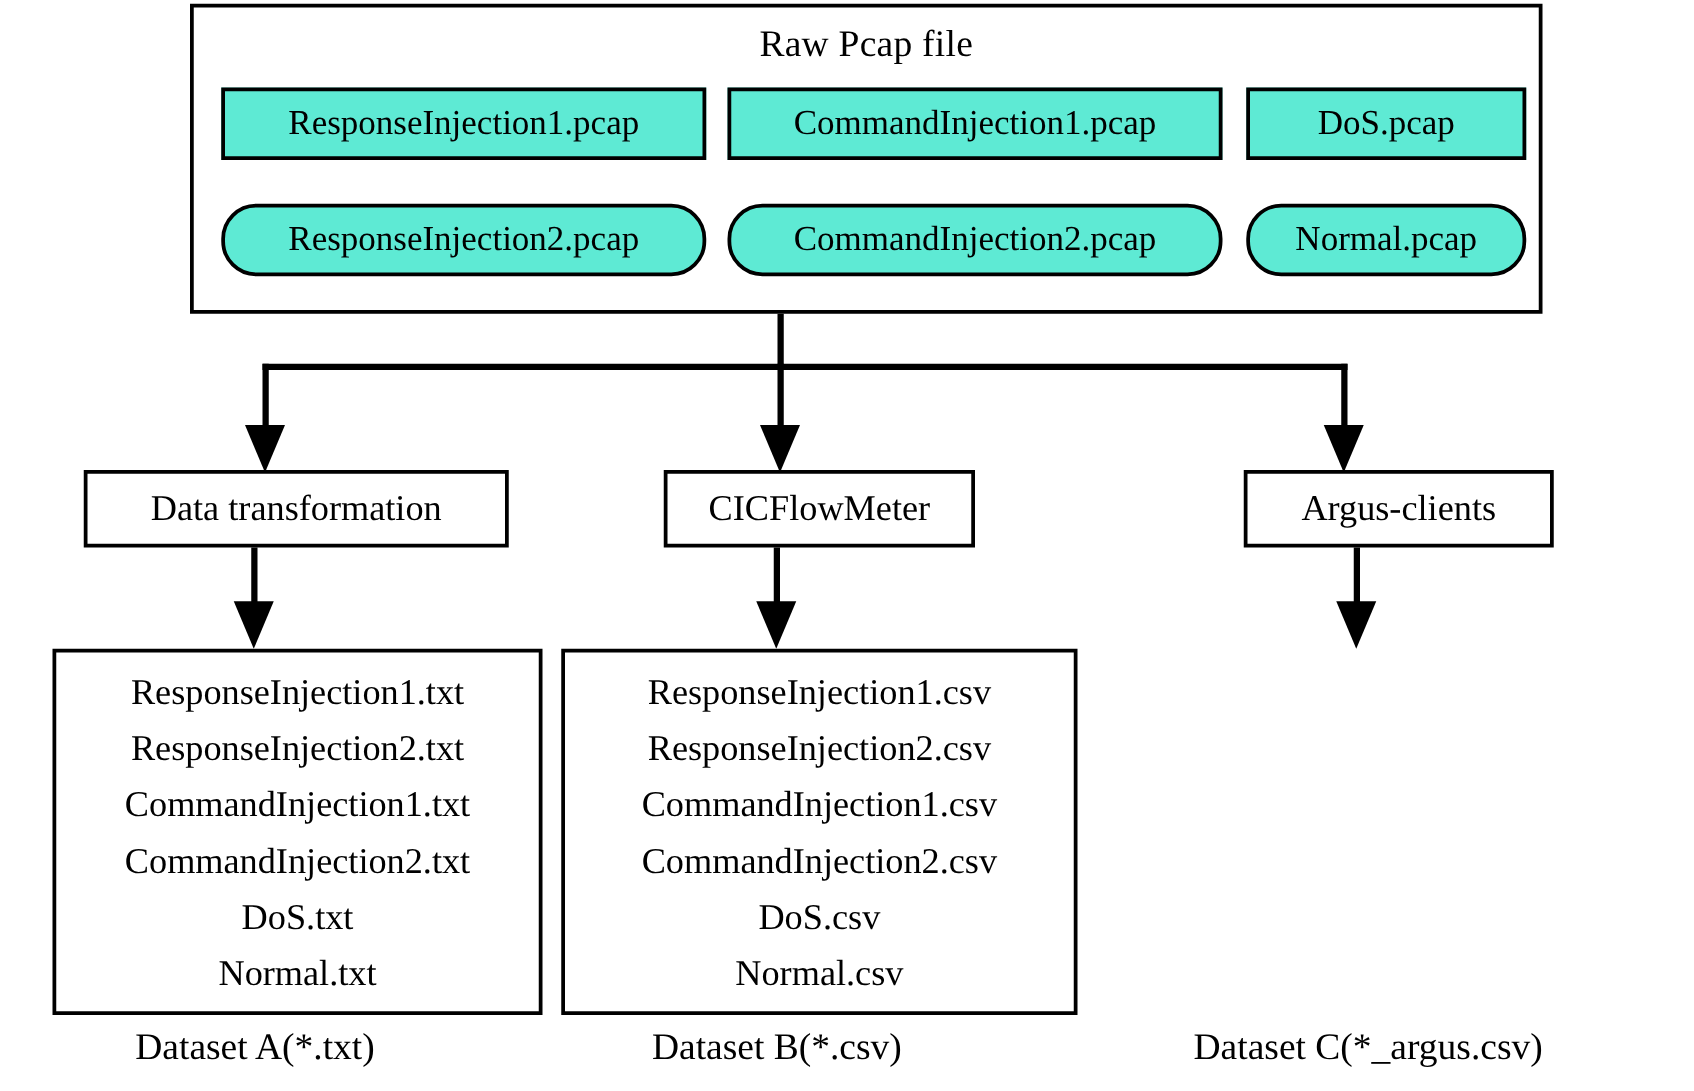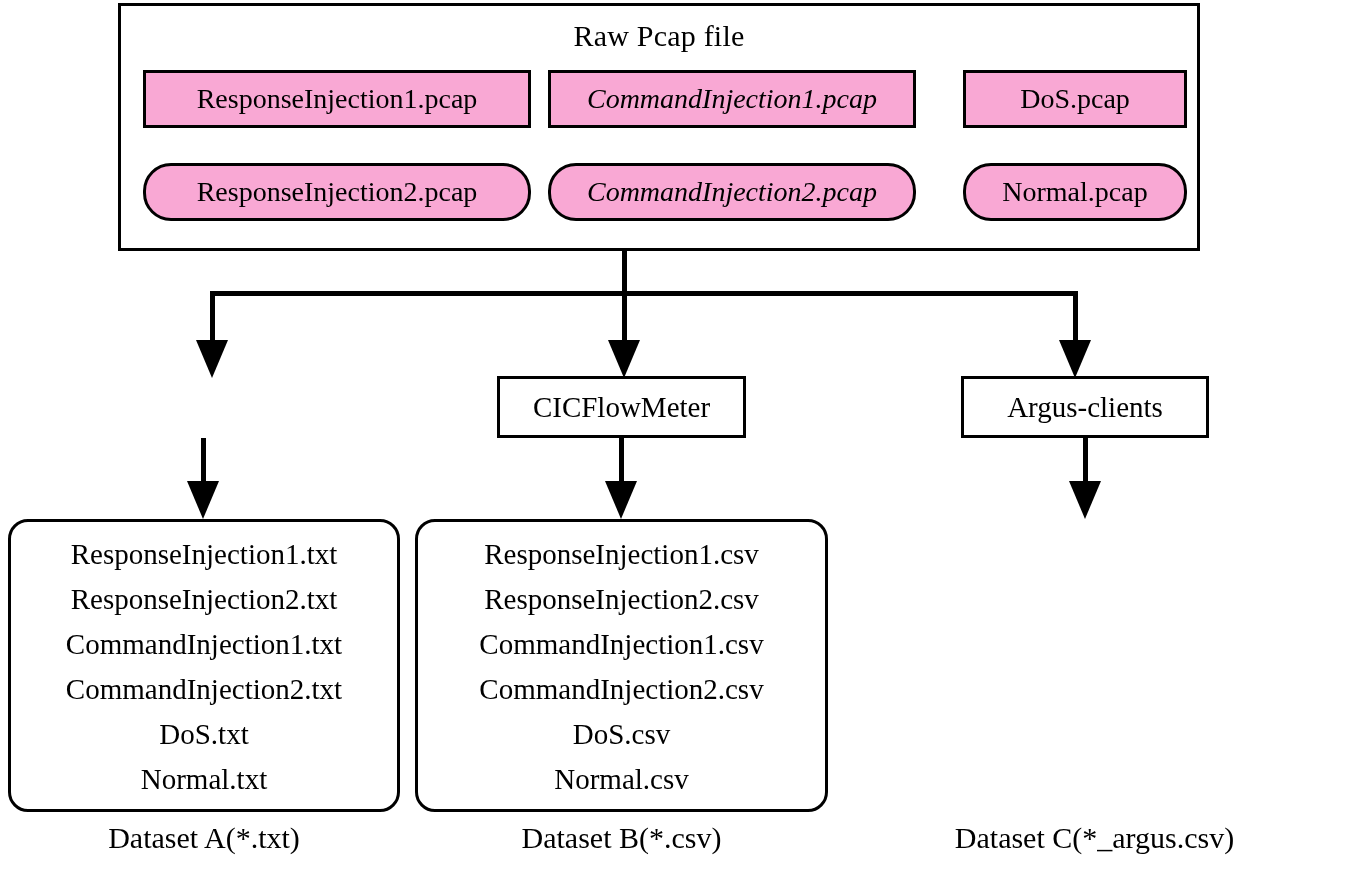--- a/index.html
+++ b/index.html
@@ -22,20 +22,21 @@
 
   
   .box {
     position: absolute;
     box-sizing: border-box;
     border: 3px solid #000000;
     background: #ffffff;
     display: flex;
     align-items: center;
     justify-content: center;
+    margin-left: 34px;
   }
 
   
   #raw-container {
     left: 118px;
     top: 3px;
     width: 1082px;
     height: 248px;
     border-width: 3px;
     display: block;
@@ -47,33 +48,33 @@
     top: 12px;
     text-align: center;
     font-size: 30px;
     line-height: 36px;
     letter-spacing: 0.2px;
   }
   .pcap-box {
     position: absolute;
     box-sizing: border-box;
     border: 3px solid #000000;
-    background: #f9a8d4;
+    background: #5eead4;
     display: flex;
     align-items: center;
     justify-content: center;
     font-size: 28px;
     line-height: 30px;
     height: 58px;
     white-space: nowrap;
   }
 
   
   .col-a { left: 22px;  width: 388px; }
-  .col-b { left: 427px; width: 368px; font-style: italic; }
+  .col-b { left: 427px; width: 396px; }
   .col-c { left: 842px; width: 224px; }
   .row-1 { top: 64px; }
   .row-2 { top: 157px; border-radius: 28px; }
 
   
   .process-box {
     font-size: 29px;
     line-height: 32px;
     height: 62px;
     top: 376px;
@@ -85,21 +86,20 @@
 
   
   .dataset-box {
     top: 519px;
     height: 293px;
     display: flex;
     flex-direction: column;
     align-items: center;
     justify-content: flex-start;
     padding-top: 10px;
-    border-radius: 20px;
   }
   #dataset-a-box { left: 8px;   width: 392px; }
   #dataset-b-box { left: 415px; width: 413px; }
   #dataset-c-box { left: 841px; width: 507px; }
 
   .file-line {
     font-size: 29px;
     line-height: 45px;
     white-space: nowrap;
     text-align: center;
@@ -181,20 +181,21 @@
 
   <div class="vline" id="drop-left-vline"></div>
   <div class="arrowhead" id="drop-left-arrow"></div>
 
   <div class="vline" id="drop-center-vline"></div>
   <div class="arrowhead" id="drop-center-arrow"></div>
 
   <div class="vline" id="drop-right-vline"></div>
   <div class="arrowhead" id="drop-right-arrow"></div>
 
+  <div class="box process-box" id="proc-data-transformation">Data transformation</div>
   <div class="box process-box" id="proc-cicflowmeter">CICFlowMeter</div>
   <div class="box process-box" id="proc-argus-clients">Argus-clients</div>
 
   <div class="vline" id="out-left-vline"></div>
   <div class="arrowhead" id="out-left-arrow"></div>
 
   <div class="vline" id="out-center-vline"></div>
   <div class="arrowhead" id="out-center-arrow"></div>
 
   <div class="vline" id="out-right-vline"></div>

